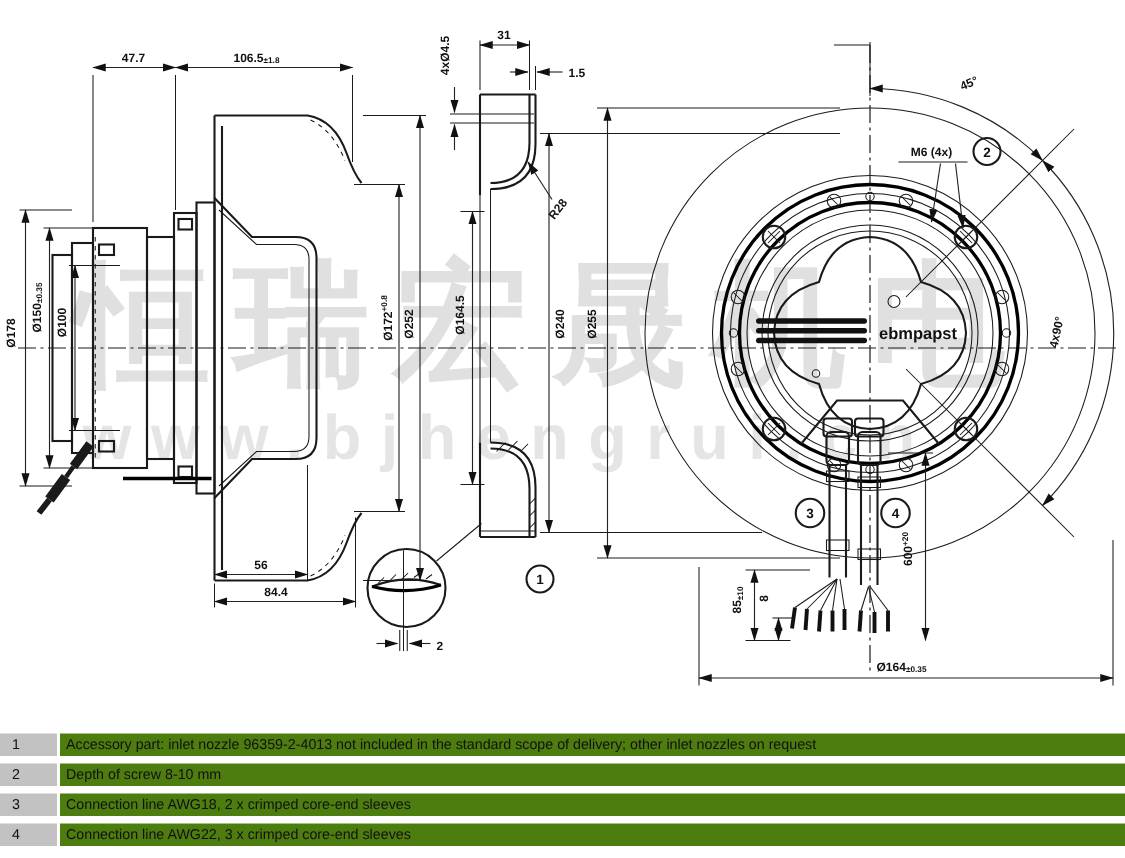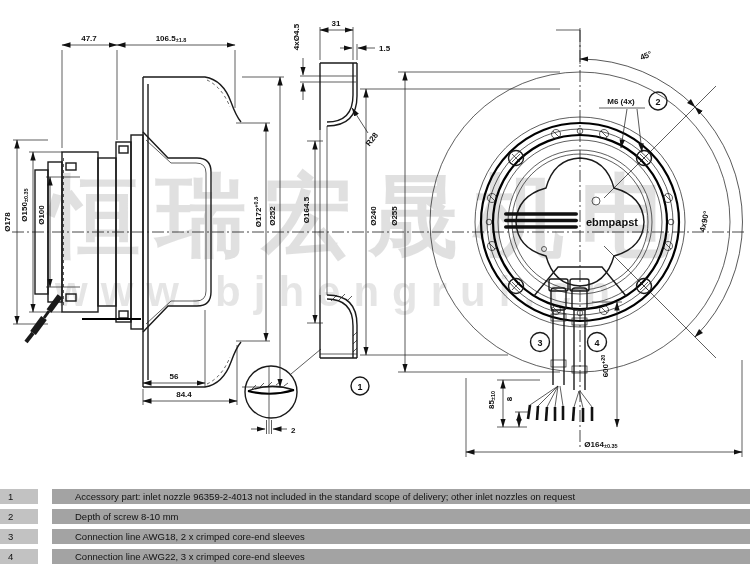--- a/index.html
+++ b/index.html
@@ -15,21 +15,21 @@
   .thin{stroke:#1a1a1a;fill:none;stroke-width:.7}
   .dim{stroke:#222;fill:none;stroke-width:.75}
   .cl{stroke:#1a1a1a;fill:none;stroke-width:.8;stroke-dasharray:12 3 2 3}
   .dt{font-family:"Liberation Sans",sans-serif;font-size:8px;font-weight:700;fill:#111}
   .tol{font-size:5.5px}
   .logo-t{font-family:"Liberation Sans",sans-serif;font-size:11px;font-weight:700;fill:#111}
   .co-t{font-family:"Liberation Sans",sans-serif;font-size:9px;font-weight:700;fill:#111}
   .notes{position:absolute;left:0;top:489px;width:750px;z-index:1}
   .note-row{display:flex;height:15px;margin-bottom:5px;font-size:9.5px;color:#111;line-height:15px}
   .note-num{width:38px;background:#c2c2c2;padding-left:8px;box-sizing:border-box;flex:none}
-  .note-text{flex:1;background:#a3a3a3;margin-left:14px;padding-left:23px;white-space:nowrap;overflow:hidden}
+  .note-text{flex:1;background:#4d7c0f;margin-left:2px;padding-left:4px;white-space:nowrap;overflow:hidden}
 </style>
 </head>
 <body>
 
 <div class="wm-cn">恒瑞宏晟机电</div>
 <div class="wm-url">www.bjhengrui.cn</div>
 
 <svg class="drawing" width="750" height="482" viewBox="0 0 750 482">
   <defs>
     <marker id="ah" markerWidth="10" markerHeight="8" refX="8.5" refY="3.5" orient="auto-start-reverse" markerUnits="userSpaceOnUse">

